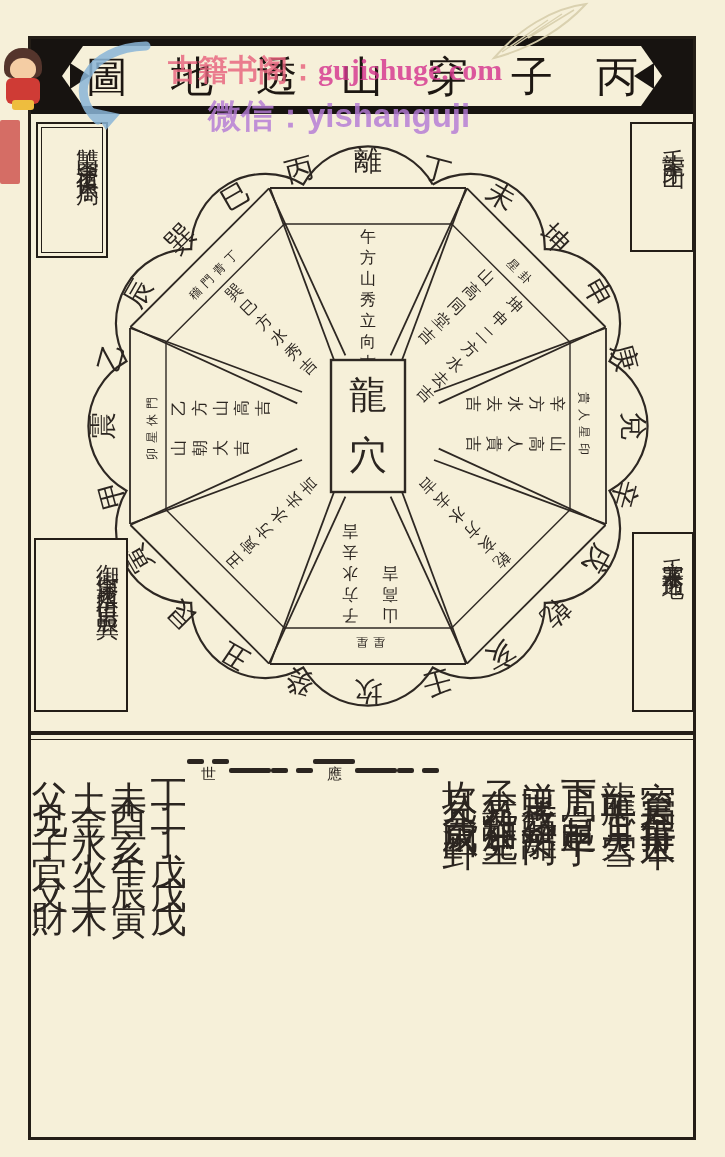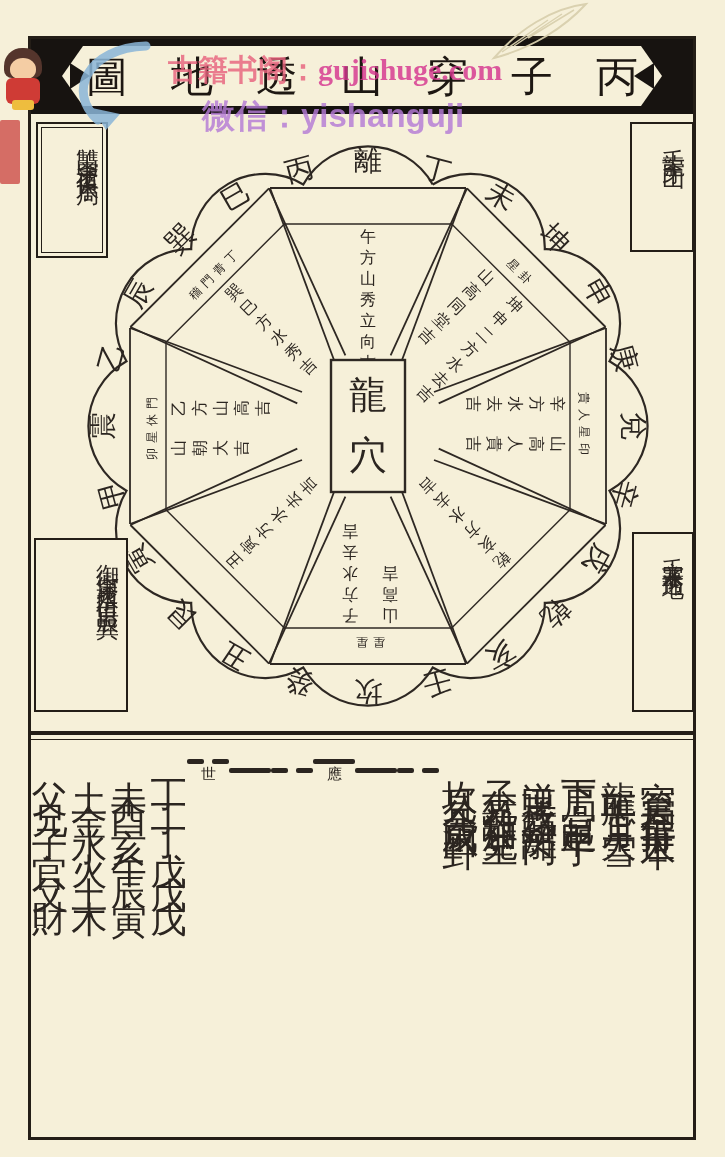--- a/index.html
+++ b/index.html
@@ -39,21 +39,21 @@
   .bcol.najia{letter-spacing:24px;}
   .hexrow{height:36px;display:flex;flex-direction:column;align-items:center;justify-content:center;}
   .hexline{width:42px;display:flex;justify-content:space-between;}
   .hexline .bar{height:5px;background:#2b2520;border-radius:2px;}
   .bar.full{width:42px;}
   .bar.half{width:17px;}
   .hexlabel{font-size:15px;line-height:1;margin-top:3px;}
   
   #wm-line1{position:absolute;left:168px;top:50px;z-index:5;font-family:Liberation Serif, serif;
       font-weight:bold;font-size:30px;opacity:.82;white-space:nowrap;}
-  #wm-line2{position:absolute;left:202px;top:94px;z-index:5;font-family:"Liberation Sans","DejaVu Sans",sans-serif;
+  #wm-line2{position:absolute;left:208px;top:94px;z-index:5;font-family:"Liberation Sans","DejaVu Sans",sans-serif;
       font-weight:bold;font-size:33px;opacity:.82;white-space:nowrap;}
   #mascot{position:absolute;left:0;top:48px;width:46px;height:64px;z-index:6;}
   #mascot .hair{position:absolute;left:4px;top:0;width:38px;height:30px;background:#54352c;border-radius:18px 18px 8px 8px;}
   #mascot .face{position:absolute;left:10px;top:10px;width:26px;height:22px;background:#f4cda4;border-radius:50% 50% 45% 45%;}
   #mascot .body{position:absolute;left:6px;top:30px;width:34px;height:26px;background:#cf3b35;border-radius:6px;}
   #mascot .trim{position:absolute;left:12px;top:52px;width:22px;height:10px;background:#eebd3e;border-radius:3px;}
   #seal{position:absolute;left:0;top:120px;width:20px;height:64px;background:#c9413d;opacity:.75;border-radius:2px;z-index:6;}
   #swoosh{position:absolute;left:58px;top:34px;z-index:6;opacity:.85;}
   #feather{position:absolute;left:488px;top:0;z-index:4;opacity:.95;}
 </style>

